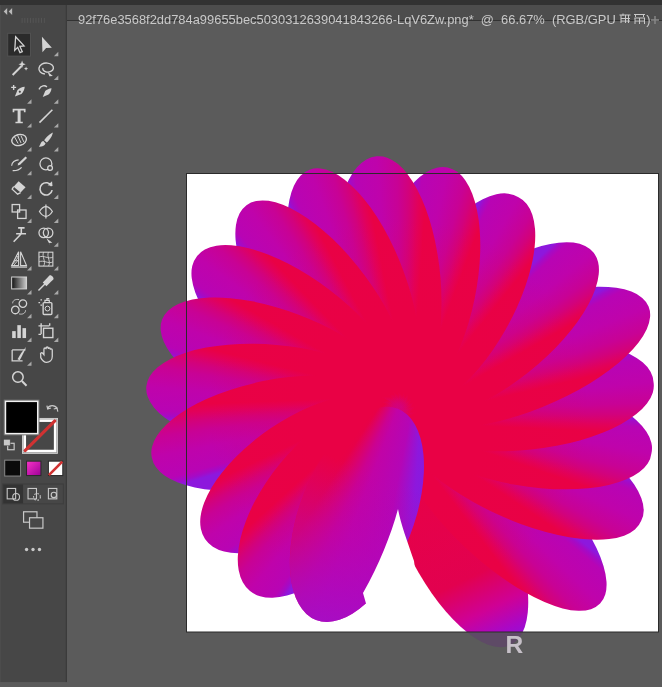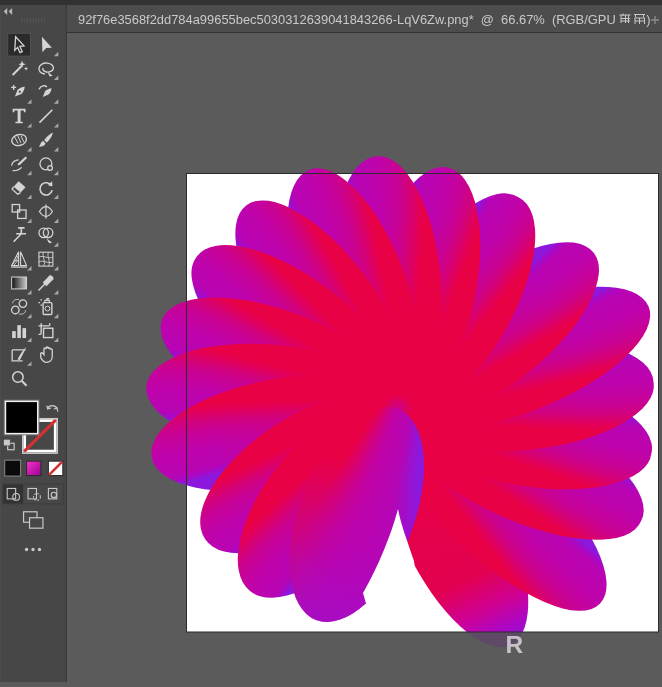--- a/index.html
+++ b/index.html
@@ -1,19 +1,19 @@
 <!DOCTYPE html>
 <html><head><meta charset="utf-8">
 <style>
 * { margin:0; padding:0; box-sizing:border-box; }
 html,body { width:662px; height:687px; overflow:hidden; background:#5b5b5b;
   font-family:"Liberation Sans", sans-serif; }
 #app { position:relative; width:662px; height:687px; }
 #topstrip { position:absolute; left:0; top:0; width:662px; height:5px; background:#323232; }
-#tabbar { position:absolute; left:67px; top:5px; width:595px; height:28px; background:#4d4d4d;
+#tabbar { position:absolute; left:67px; top:5px; width:595px; height:16px; background:#4d4d4d;
   border-bottom:1px solid #323232; color:#c9c9c9; font-size:12.9px; }
 #tabtext { position:absolute; left:11px; top:7px; white-space:nowrap; }
 #canvas { position:absolute; left:67px; top:33px; width:595px; height:654px; background:#5b5b5b; overflow:hidden; }
 .abs { position:absolute; }
 .petal { position:absolute; left:0; top:0; width:595px; height:654px; }
 </style></head>
 <body>
 <div id="app">
   <div id="topstrip"></div>
   <div id="canvas">

